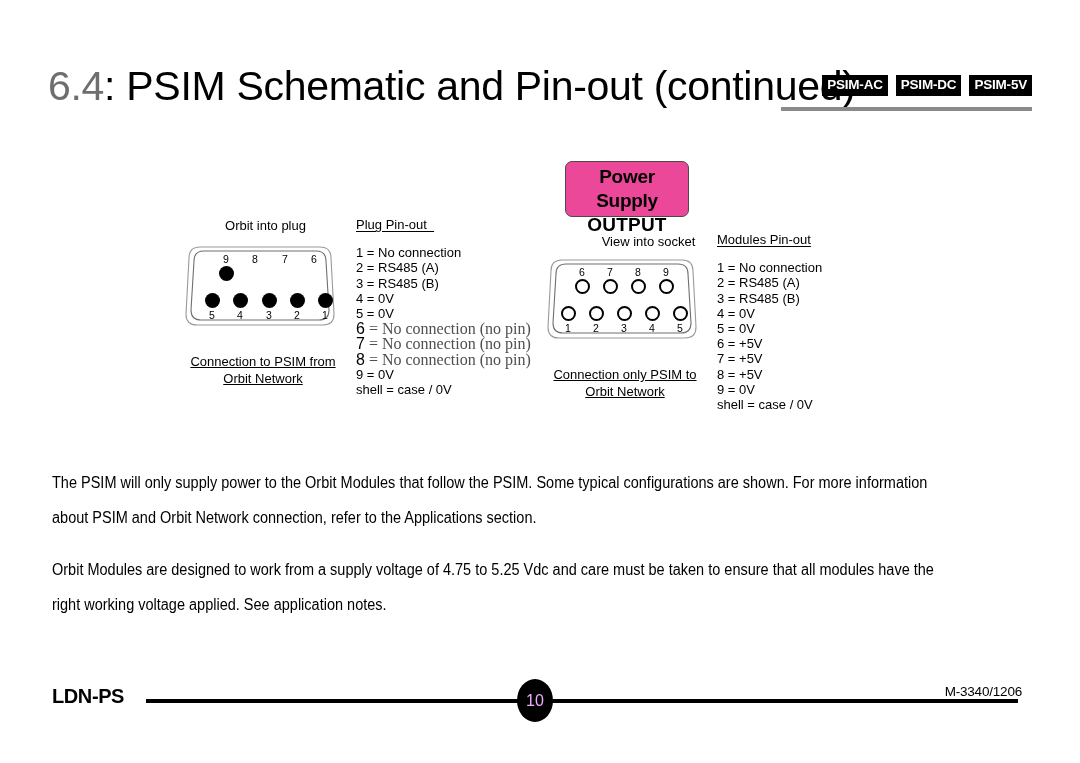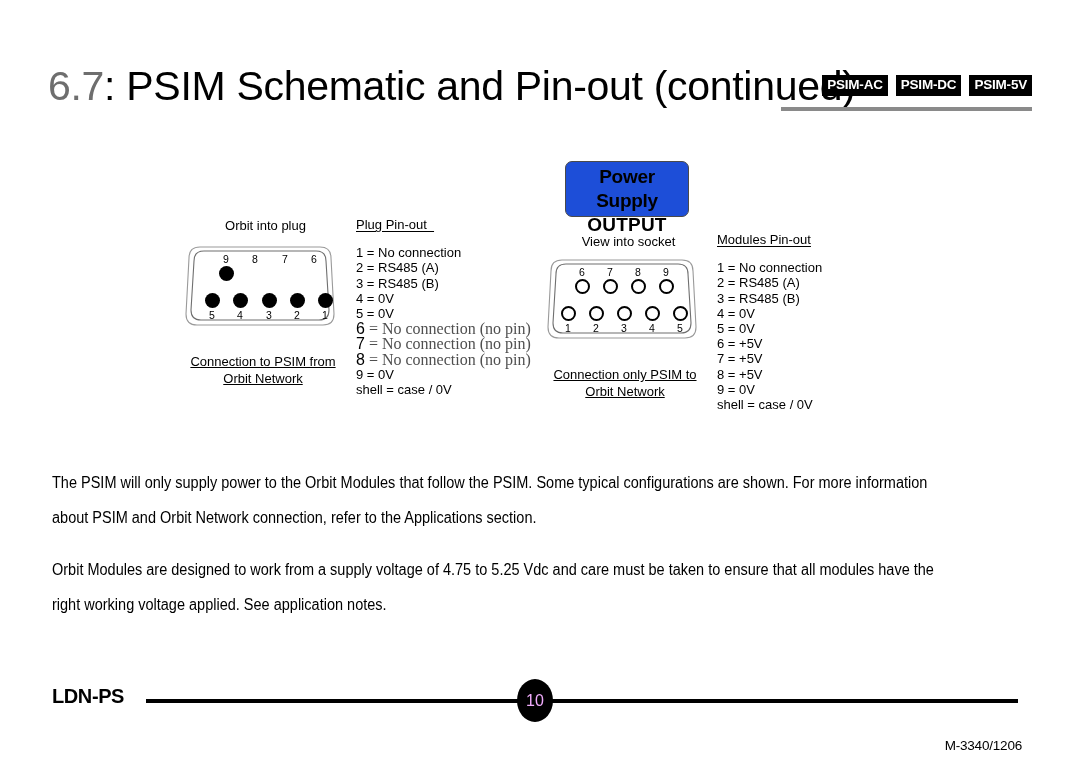--- a/index.html
+++ b/index.html
@@ -69,21 +69,21 @@
 
   
   #psu-box {
     position: absolute;
     left: 565px;
     top: 161px;
     width: 124px;
     height: 56px;
     border: 1px solid #4a4a4a;
     border-radius: 7px;
-    background: #1d4ed8;
+    background: #ec4899;
     text-align: center;
     box-sizing: border-box;
     padding-top: 3px;
   }
   #psu-line1 {
     font-size: 19px;
     font-weight: bold;
     line-height: 24px;
     letter-spacing: -0.3px;
   }
@@ -222,32 +222,32 @@
     border-radius: 50%;
     background: #000000;
     color: #f0abfc;
     font-size: 16px;
     line-height: 43px;
     text-align: center;
   }
   #footer-doc {
     position: absolute;
     right: 58px;
-    top: 738px;
+    top: 684px;
     font-size: 13.5px;
     line-height: 16px;
     letter-spacing: -0.2px;
   }
 </style>
 </head>
 <body>
 
 <div id="title-bar">
   <div id="title-text">
-    <span id="title-number">6.7</span><span id="title-main">: PSIM Schematic and Pin-out (continued)</span>
+    <span id="title-number">6.4</span><span id="title-main">: PSIM Schematic and Pin-out (continued)</span>
   </div>
   <div id="badge-group">
     <span class="badge">PSIM-AC</span>
     <span class="badge">PSIM-DC</span>
     <span class="badge">PSIM-5V</span>
   </div>
   <div id="title-rule"></div>
 </div>
 
 <div id="psu-box">
@@ -295,21 +295,21 @@
   <div class="pinout-row"><span class="idx">3</span><span> = RS485 (B)</span></div>
   <div class="pinout-row"><span class="idx">4</span><span> = 0V</span></div>
   <div class="pinout-row"><span class="idx">5</span><span> = 0V</span></div>
   <div class="pinout-row nopin"><span class="idx">6</span><span> = No connection (no pin)</span></div>
   <div class="pinout-row nopin"><span class="idx">7</span><span> = No connection (no pin)</span></div>
   <div class="pinout-row nopin"><span class="idx">8</span><span> = No connection (no pin)</span></div>
   <div class="pinout-row"><span class="idx">9</span><span> = 0V</span></div>
   <div class="pinout-row"><span class="idx">shell</span><span> = case / 0V</span></div>
 </div>
 
-<div class="view-label" style="left:551px; top:234px; width:155px;">View into socket</div>
+<div class="view-label" style="left:571px; top:234px; width:155px;">View into socket</div>
 
 <div class="dsub" style="left:546px; top:257px;">
   <svg width="152" height="84" viewBox="0 0 152 84">
     <path d="M 5 14 Q 5 3 16 3 L 136 3 Q 147 3 147 14 L 150 70 Q 150 81 139 81 L 13 81 Q 2 81 2 70 Z" fill="#ffffff" stroke="#9a9a9a" stroke-width="1.1"></path>
     <path d="M 10 17 Q 10 7 20 7 L 132 7 Q 142 7 142 17 L 145 66 Q 145 76 135 76 L 17 76 Q 7 76 7 66 Z" fill="#ffffff" stroke="#6f6f6f" stroke-width="1.1"></path>
   </svg>
 
   <div class="pin-num" style="left:36px; top:9px;">6</div>
   <div class="pin-num" style="left:64px; top:9px;">7</div>
   <div class="pin-num" style="left:92px; top:9px;">8</div>

